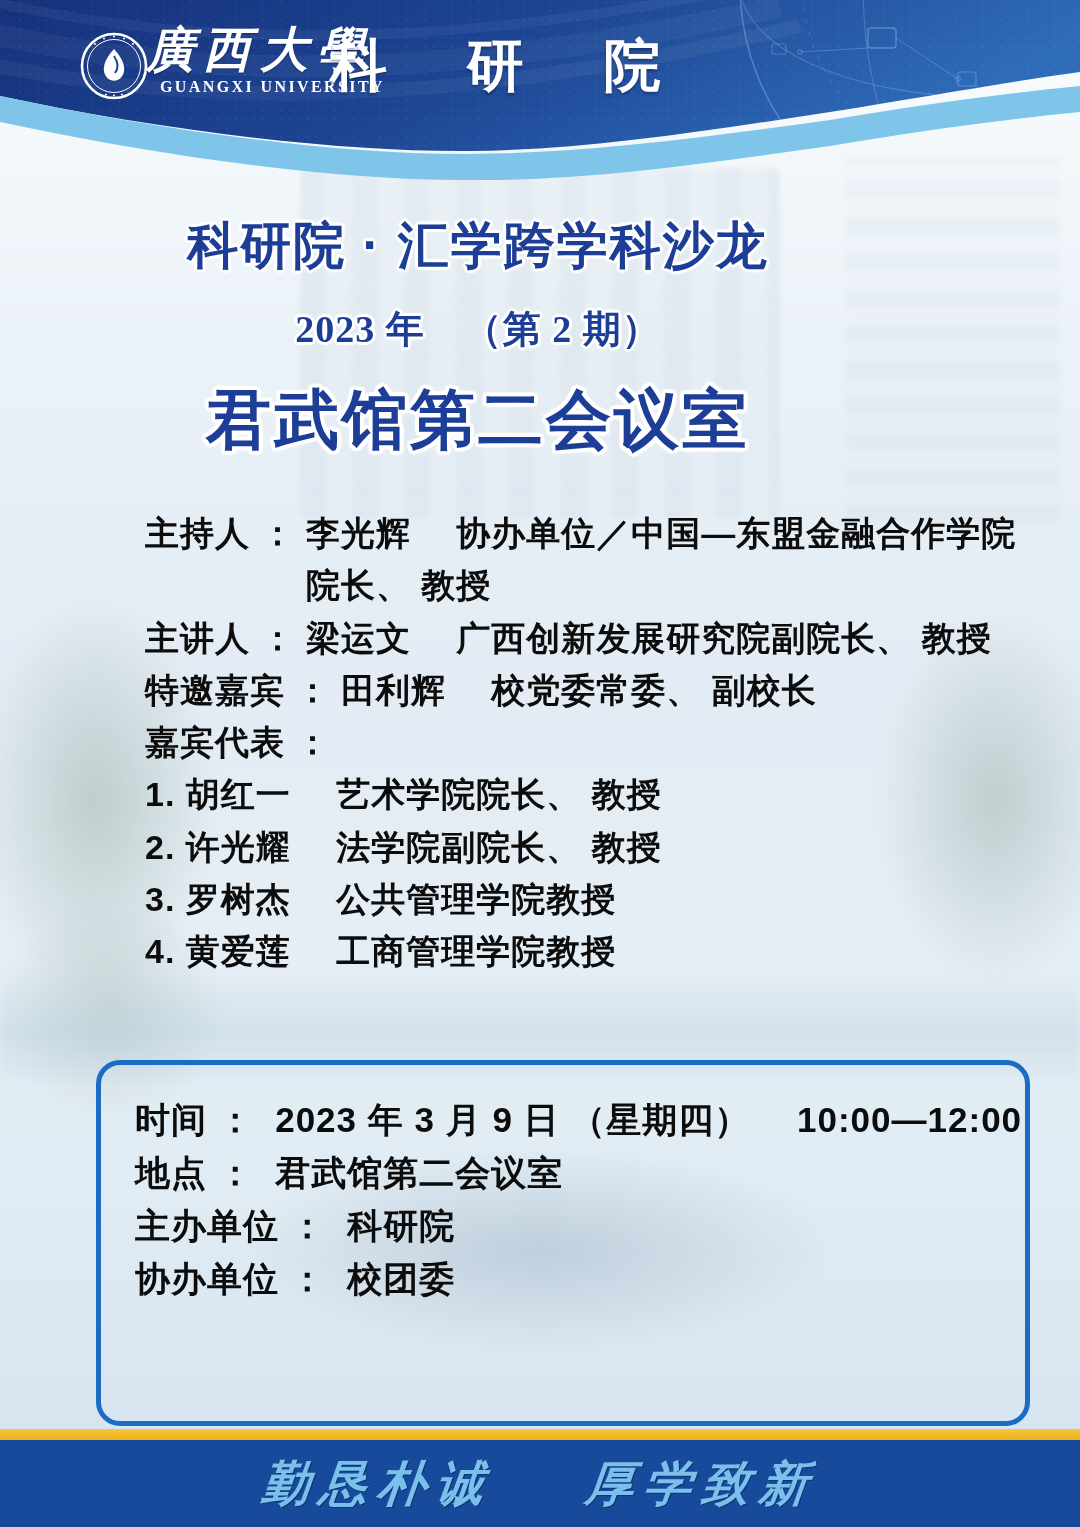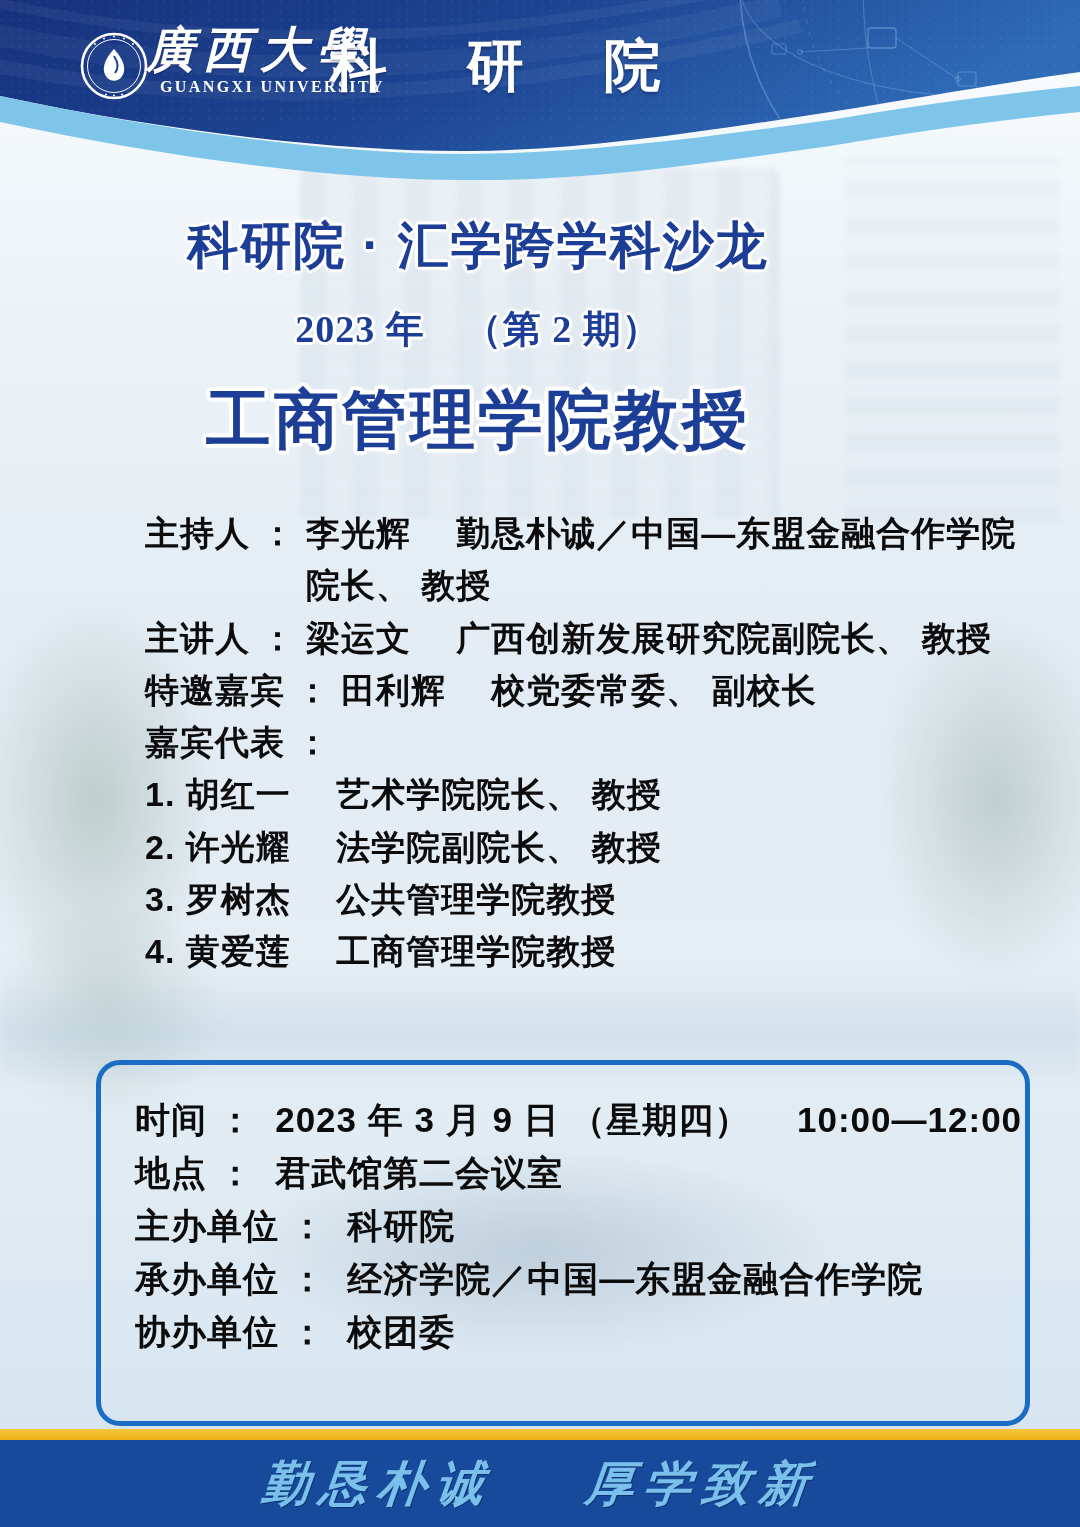--- a/index.html
+++ b/index.html
@@ -132,39 +132,38 @@
       </g>
     </g>
   </svg>
 
   <div class="hdr-text univ-zh">廣西大學</div>
   <div class="hdr-text univ-en">GUANGXI UNIVERSITY</div>
   <div class="hdr-text dept">科 研 院</div>
 
   <div class="ttl ttl-series">科研院 · 汇学跨学科沙龙</div>
   <div class="ttl ttl-issue">2023 年　（第 2 期）</div>
-  <div class="ttl ttl-main">工商管理学院教授</div>
+  <div class="ttl ttl-main">君武馆第二会议室</div>
 
   <div id="participants">
-    <div class="pline">主持人 ： 李光辉　 勤恳朴诚／中国—东盟金融合作学院</div>
+    <div class="pline">主持人 ： 李光辉　 协办单位／中国—东盟金融合作学院</div>
     <div class="pline">　　　　  院长、 教授</div>
     <div class="pline">主讲人 ： 梁运文　 广西创新发展研究院副院长、 教授</div>
     <div class="pline">特邀嘉宾 ： 田利辉　 校党委常委、 副校长</div>
     <div class="pline">嘉宾代表 ：</div>
     <div class="pline">1. 胡红一　 艺术学院院长、 教授</div>
     <div class="pline">2. 许光耀　 法学院副院长、 教授</div>
     <div class="pline">3. 罗树杰　 公共管理学院教授</div>
     <div class="pline">4. 黄爱莲　 工商管理学院教授</div>
   </div>
 
   <div id="info-box">
     <div class="dline">时间 ：  2023 年 3 月 9 日 （星期四）　 10:00—12:00</div>
     <div class="dline">地点 ：  君武馆第二会议室</div>
     <div class="dline">主办单位 ：  科研院</div>
-    <div class="dline">承办单位 ：  经济学院／中国—东盟金融合作学院</div>
     <div class="dline">协办单位 ：  校团委</div>
   </div>
 
   <div id="gold-bar"></div>
   <div id="footer-band">
     <span class="motto">勤恳朴诚</span>
     <span class="motto motto-gap"></span>
     <span class="motto">厚学致新</span>
   </div>
 

